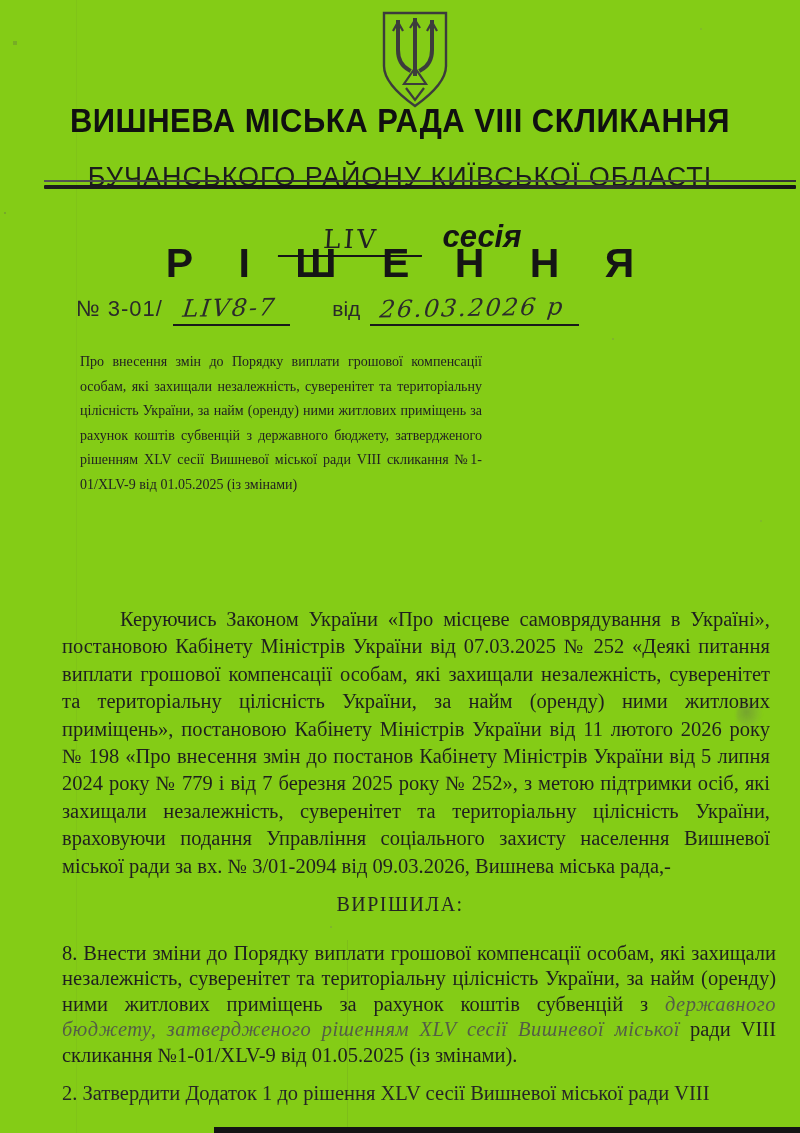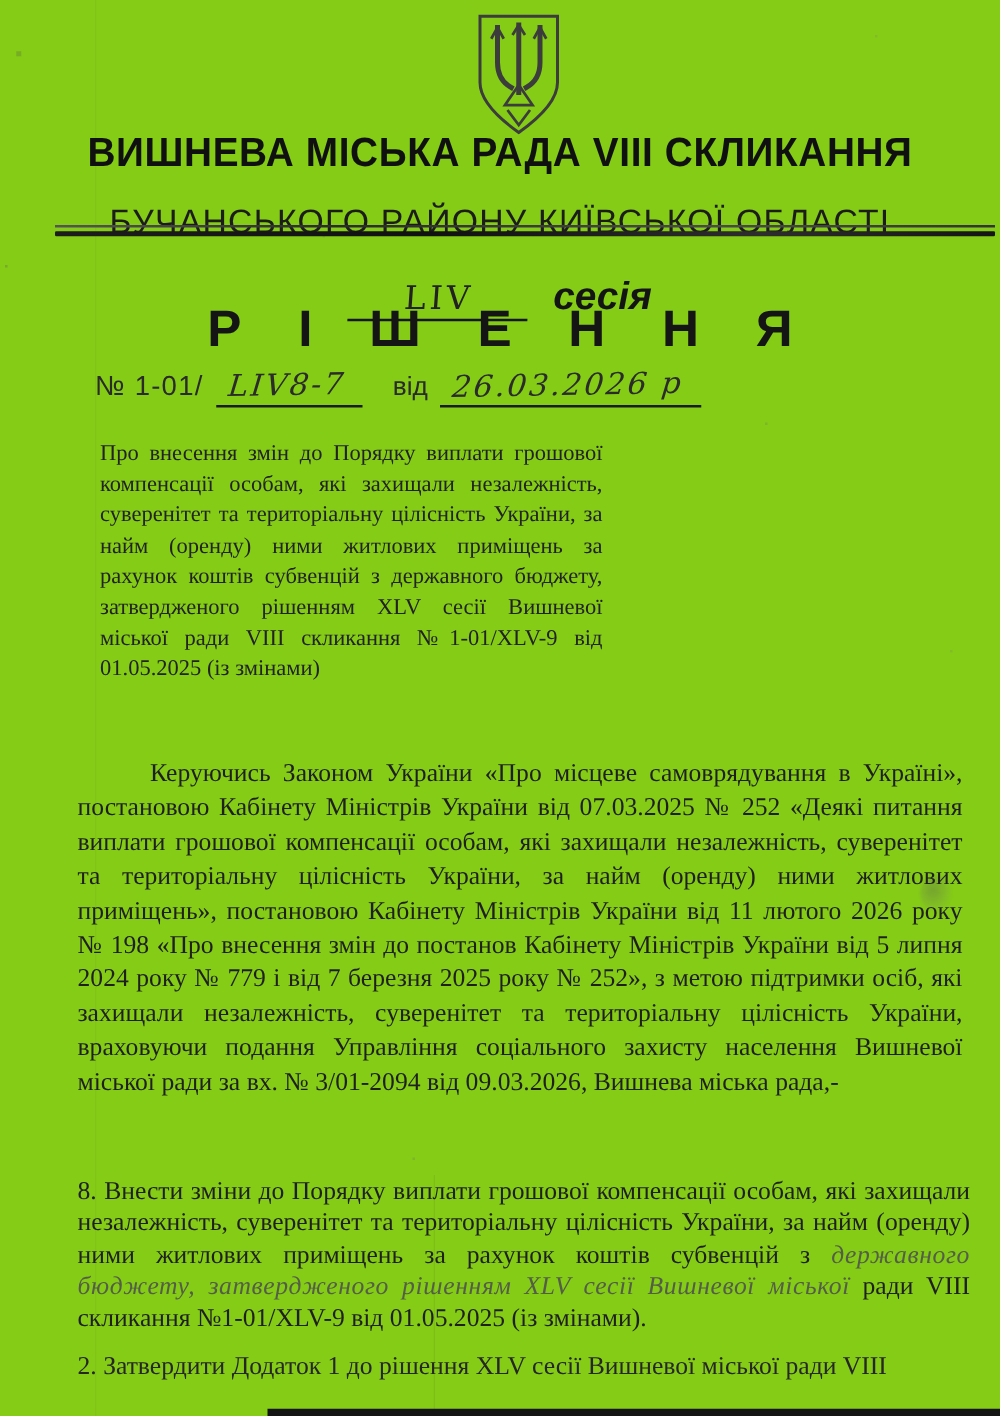--- a/index.html
+++ b/index.html
@@ -85,27 +85,27 @@
     font-family:"DejaVu Serif",serif;font-style:italic;
     font-size:24px;color:#2b2b2b;letter-spacing:2px;
     display:inline-block;transform:skewX(-7deg) rotate(-1deg);
   }
   .hw-underline{
     display:inline-block;border-bottom:2px solid #1a1a1a;
     padding:0 14px 2px 10px;margin-left:6px;
   }
   .date-label{
     font-family:"Liberation Sans","DejaVu Sans",sans-serif;
-    font-size:21px;color:#2a2a2a;margin-left:20px;
+    font-size:21px;color:#2a2a2a;margin-left:38px;
   }
 
   
   .subject{
     position:absolute;top:350px;left:80px;width:402px;
-    font-size:18px;line-height:24.6px;
+    font-size:14px;line-height:24.6px;
     text-align:justify;text-justify:inter-word;color:#222;
   }
 
   
   .preamble{
     position:absolute;top:606px;left:62px;width:708px;
     font-size:20.5px;line-height:27.4px;
     text-align:justify;text-justify:inter-word;color:#1f1f1f;
     text-indent:58px;
   }
@@ -164,30 +164,31 @@
   </div>
 
   <div class="session-row">
     <span class="session-num">LIV</span>
     <span class="session-label">сесія</span>
   </div>
 
   <div class="decision-heading">Р І Ш Е Н Н Я</div>
 
   <div class="number-row">
-    <span class="num-prefix">№ 1-01/</span>
+    <span class="num-prefix">№ 3-01/</span>
     <span class="hw-underline"><span class="handwritten">LIV8-7</span></span>
     <span class="date-label">від</span>
     <span class="hw-underline"><span class="handwritten">26.03.2026 р</span></span>
   </div>
 
   <div class="subject">Про внесення змін до Порядку виплати грошової компенсації особам, які захищали незалежність, суверенітет та територіальну цілісність України, за найм (оренду) ними житлових приміщень за рахунок коштів субвенцій з державного бюджету, затвердженого рішенням XLV сесії Вишневої міської ради VIII скликання №1-01/XLV-9 від 01.05.2025 (із змінами)</div>
 
   <div class="preamble">Керуючись Законом України «Про місцеве самоврядування в Україні», постановою Кабінету Міністрів України від 07.03.2025 № 252 «Деякі питання виплати грошової компенсації особам, які захищали незалежність, суверенітет та територіальну цілісність України, за найм (оренду) ними житлових приміщень», постановою Кабінету Міністрів України від 11 лютого 2026 року № 198 «Про внесення змін до постанов Кабінету Міністрів України від 5 липня 2024 року № 779 і від 7 березня 2025 року № 252», з метою підтримки осіб, які захищали незалежність, суверенітет та територіальну цілісність України, враховуючи подання Управління соціального захисту населення Вишневої міської ради за вх. № 3/01-2094 від 09.03.2026, Вишнева міська рада,-</div>
 
+  <div class="resolved">ВИРІШИЛА:</div>
 
   <div class="item1">
     <span>8. Внести зміни до Порядку  виплати грошової компенсації особам, які захищали незалежність, суверенітет та територіальну цілісність України, за найм (оренду) ними житлових приміщень за рахунок коштів субвенцій з</span>
     <span class="faded">державного бюджету, затвердженого рішенням XLV сесії Вишневої міської</span>
     <span>ради VIII скликання №1-01/XLV-9 від 01.05.2025 (із змінами).</span>
   </div>
 
   <div class="item2">2. Затвердити Додаток 1 до рішення XLV сесії Вишневої міської ради VIII</div>
 
   <div class="bottom-bar"></div>

